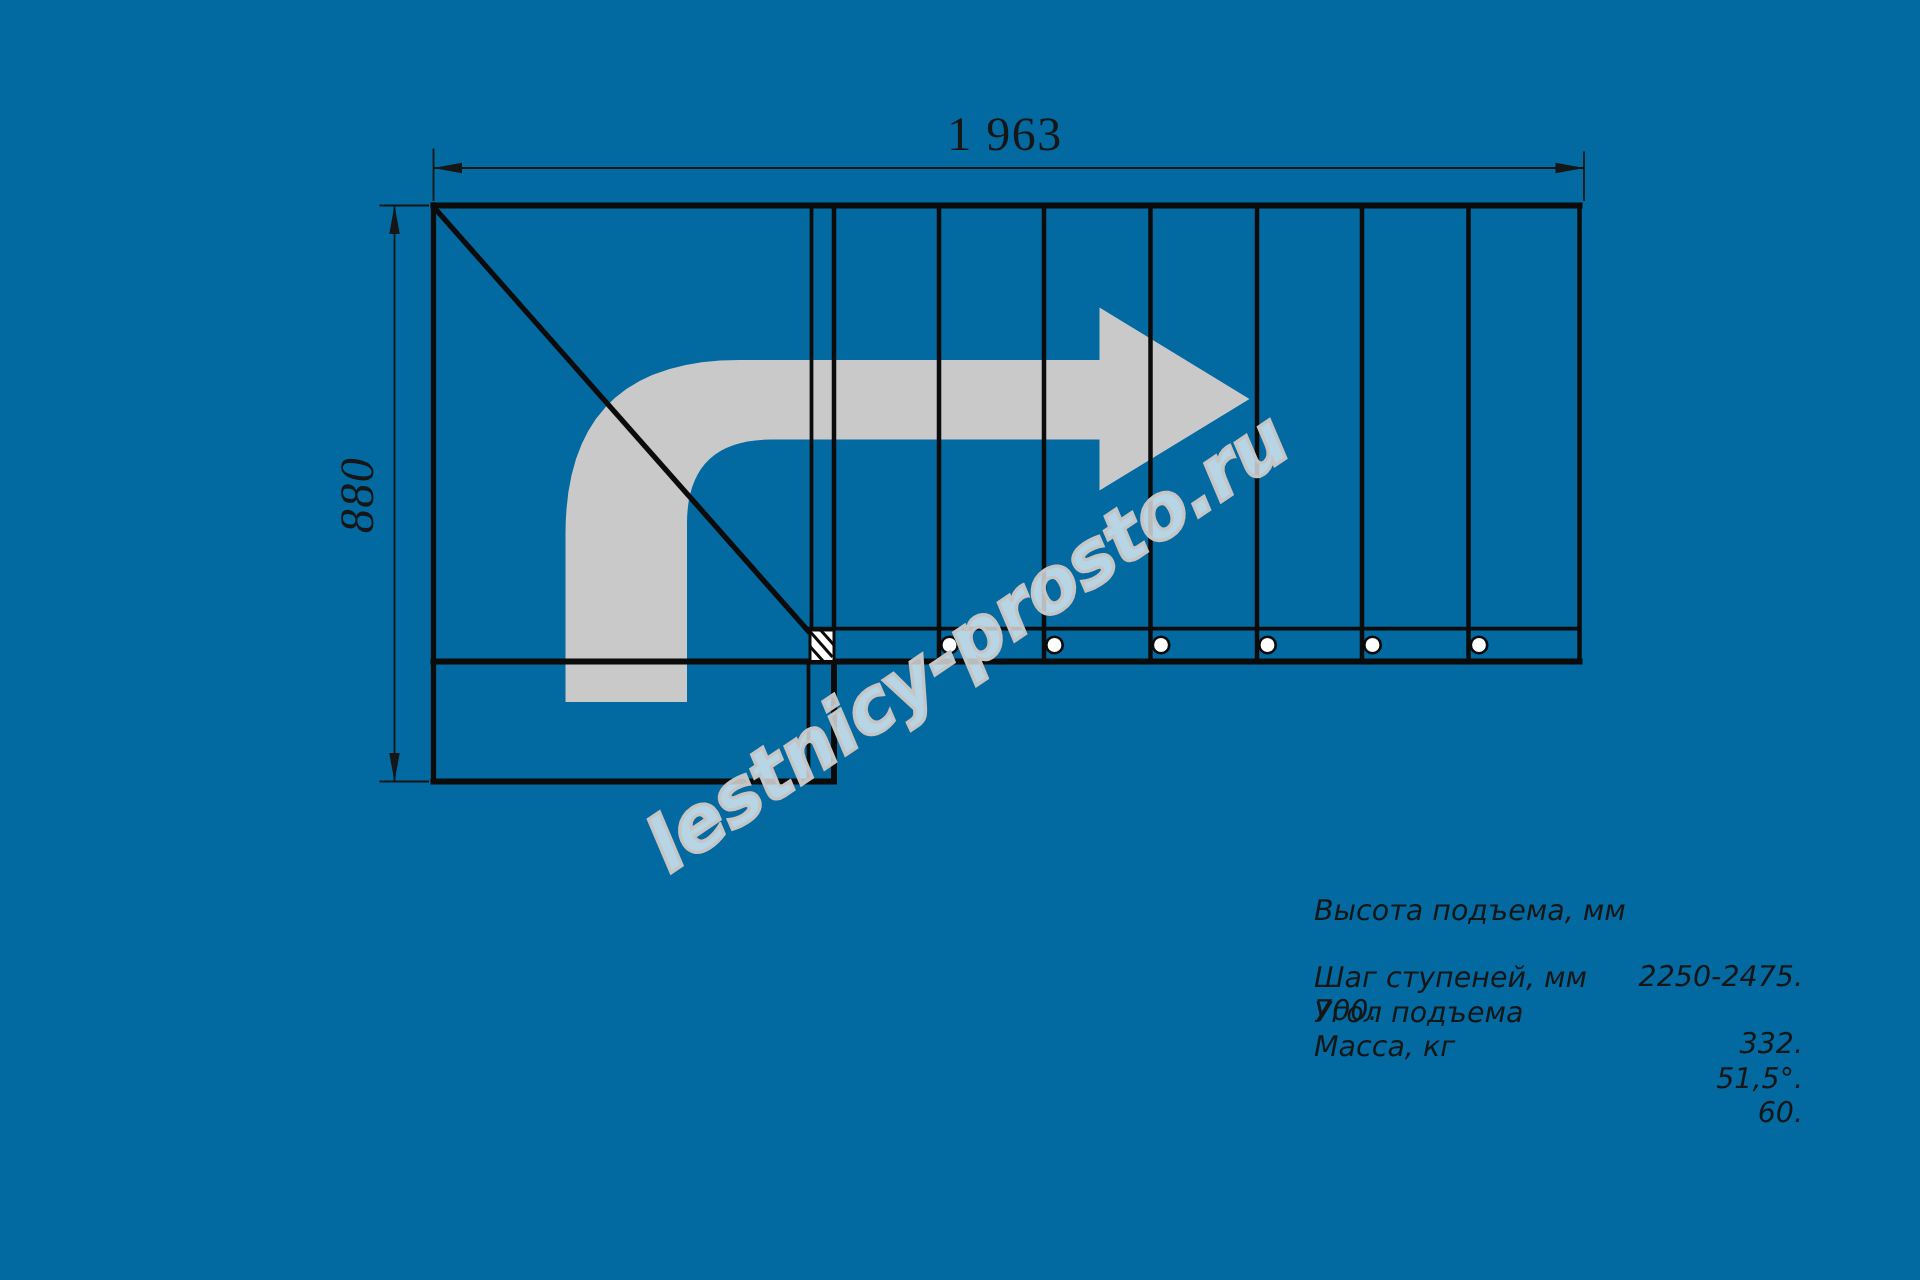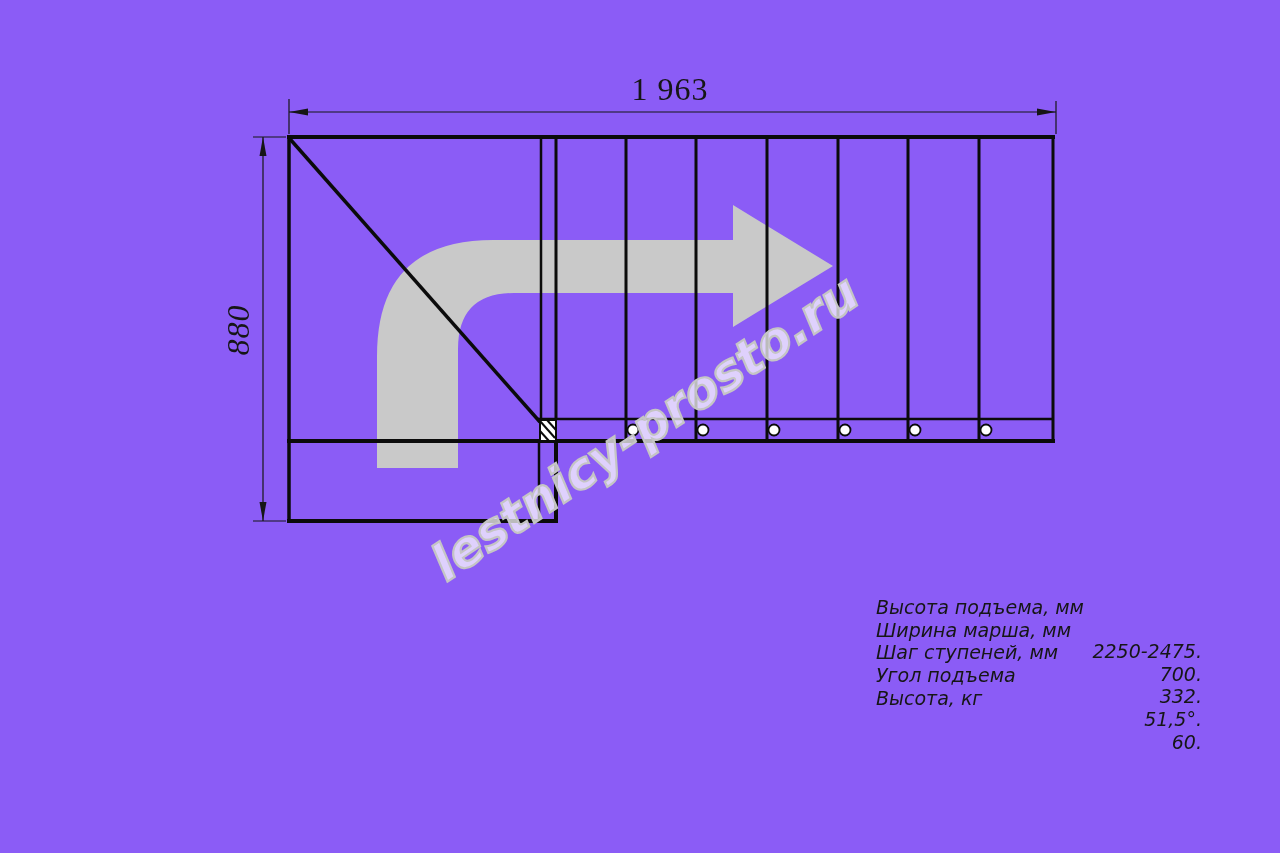--- a/index.html
+++ b/index.html
@@ -5,21 +5,21 @@
   :root{
     --line:#0b0b0b;
     --thin:#1c1c1c;
     --arrow:#c9c9c9;
     --wm-outline:#c5c5c5;
     --wm-fill:rgba(255,255,255,0.72);
     --ink:#161616;
   }
   html,body{margin:0;padding:0;background:#e9e9e9;}
   .canvas{
-    position:relative;width:1280px;height:853px;background:#8b5cf6;
+    position:relative;width:1280px;height:853px;background:#0369a1;
     overflow:hidden;font-family:"Liberation Sans",sans-serif;
   }
   .plan-svg{position:absolute;left:0;top:0;width:1280px;height:853px;}
   .dim-label-top{
     position:absolute;left:670px;top:71px;transform:translateX(-50%);
     font-family:"Liberation Serif",serif;font-size:32px;color:var(--ink);
     letter-spacing:1px;white-space:nowrap;
   }
   .dim-label-left{
     position:absolute;left:238px;top:330px;
@@ -115,30 +115,29 @@
   <div class="dim-label-left">880</div>
 
   <div class="watermark">lestnicy-prosto.ru</div>
 
   <div class="specs">
     <div class="spec-row">
       <span class="spec-label">Высота подъема, мм</span>
       <span class="spec-value">2250-2475.</span>
     </div>
     <div class="spec-row">
-      <span class="spec-label">Ширина марша, мм</span>
       <span class="spec-value">700.</span>
     </div>
     <div class="spec-row">
       <span class="spec-label">Шаг ступеней, мм</span>
       <span class="spec-value">332.</span>
     </div>
     <div class="spec-row">
       <span class="spec-label">Угол подъема</span>
       <span class="spec-value">51,5°.</span>
     </div>
     <div class="spec-row">
-      <span class="spec-label">Высота, кг</span>
+      <span class="spec-label">Масса, кг</span>
       <span class="spec-value">60.</span>
     </div>
   </div>
 
 </div>
 
 </body></html>

